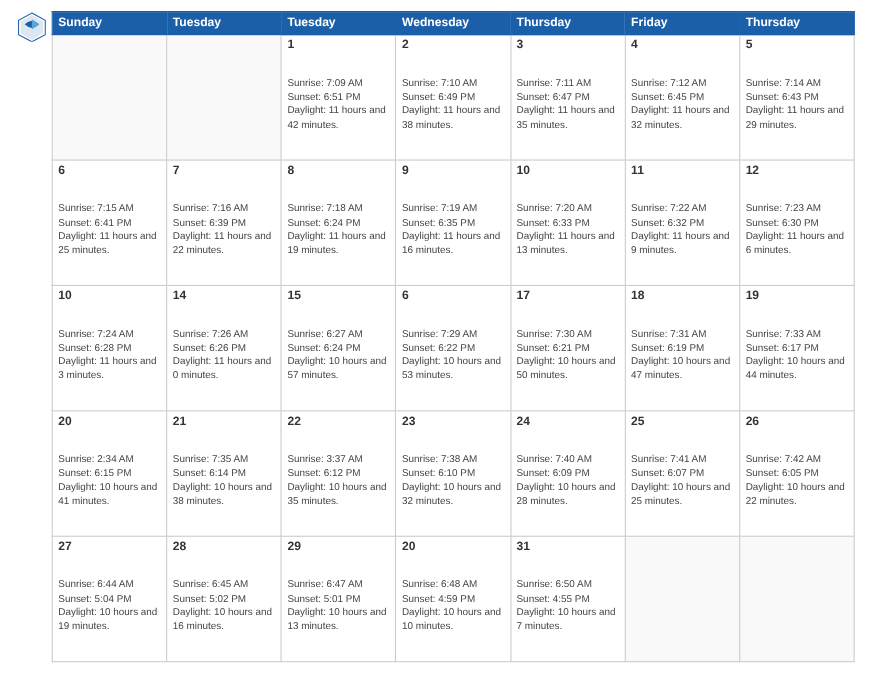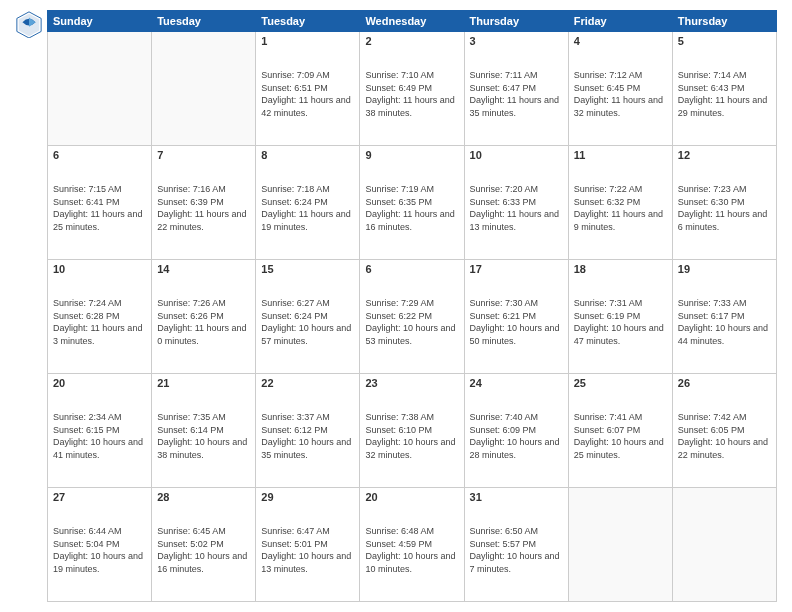--- a/index.html
+++ b/index.html
@@ -314,21 +314,21 @@
           </td>
           <td>
             <span class="day-num">20</span>
             <div class="day-info">Sunrise: 6:48 AM
 Sunset: 4:59 PM
 Daylight: 10 hours and 10 minutes.</div>
           </td>
           <td>
             <span class="day-num">31</span>
             <div class="day-info">Sunrise: 6:50 AM
-Sunset: 5:57 PM
+Sunset: 4:55 PM
 Daylight: 10 hours and 7 minutes.</div>
           </td>
           <td class="empty"></td>
           <td class="empty"></td>
         </tr>
       </tbody>
   </table>
 </div>
 
 </body></html>

